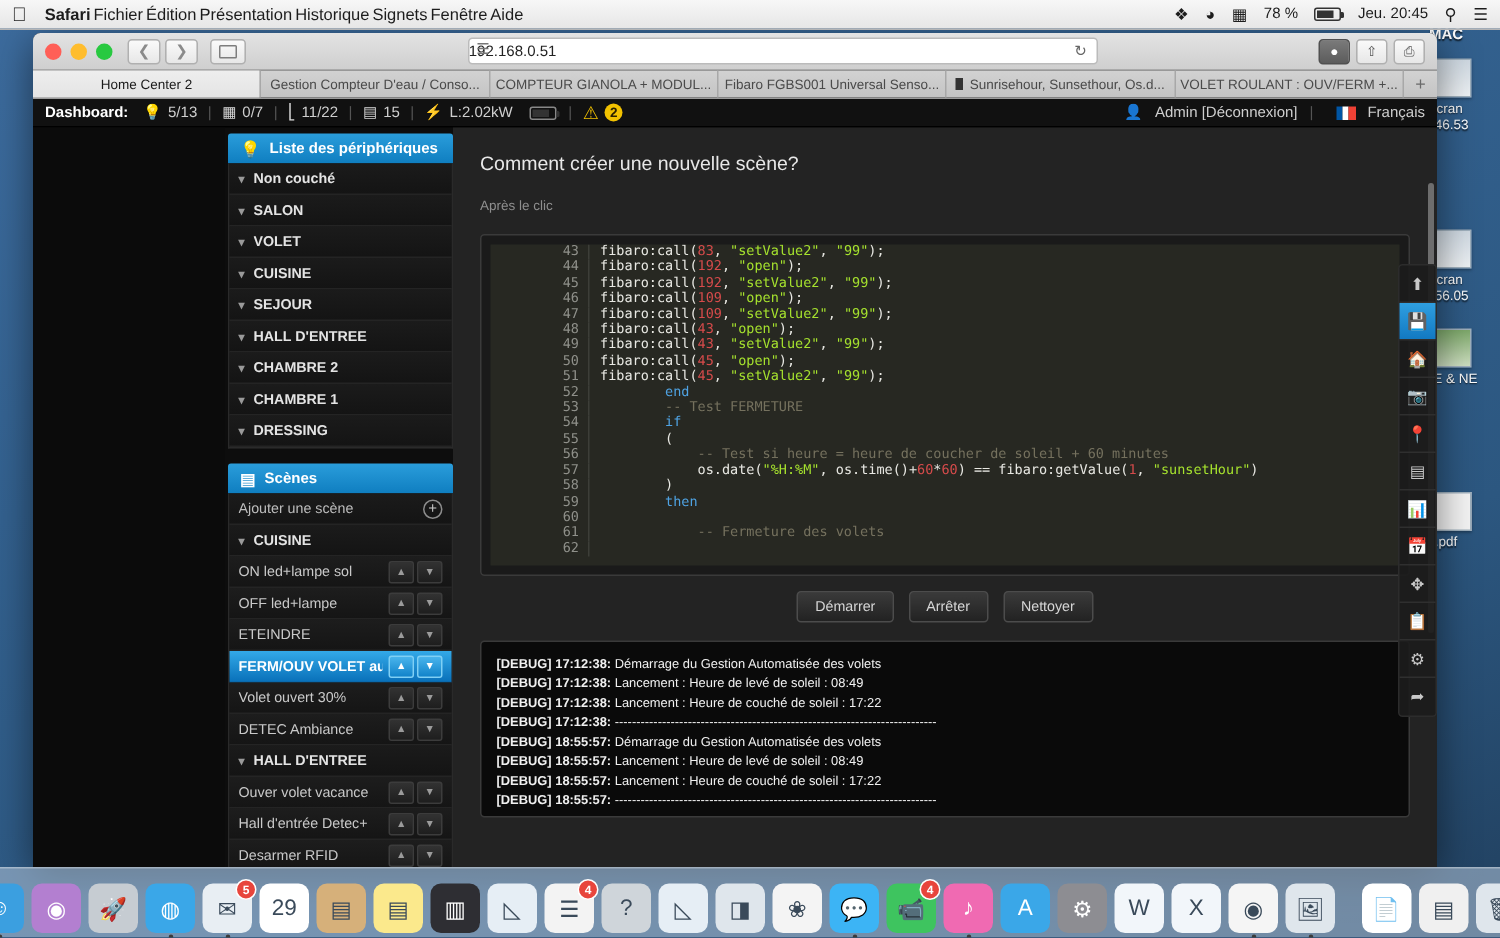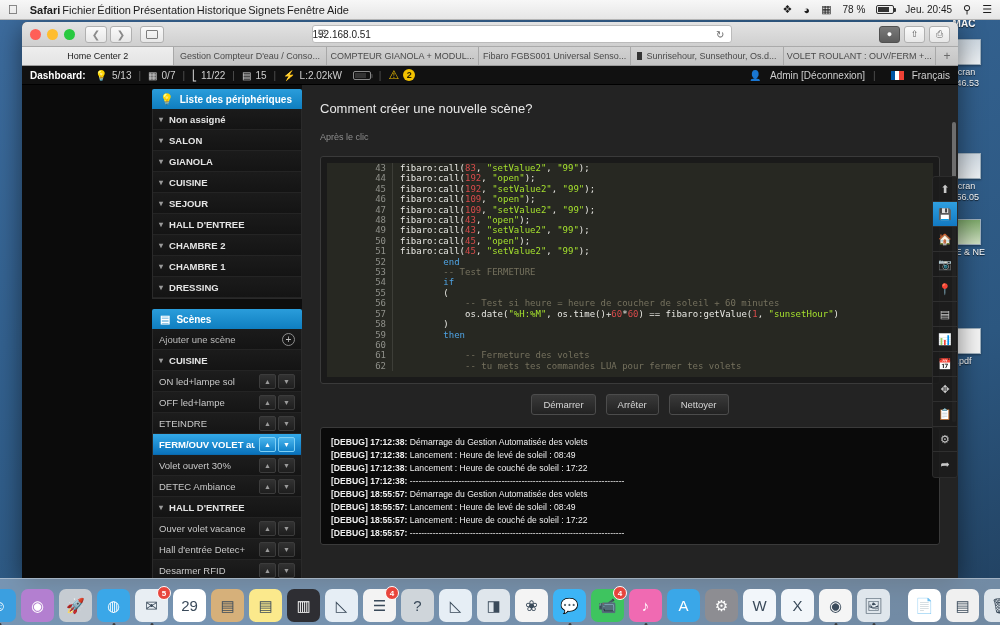--- a/index.html
+++ b/index.html
@@ -402,29 +402,29 @@
         <div class="sidebar">
 
           <div class="panel">
             <div class="panel-head">
               <span class="ph-ico">💡</span>
               <span>Liste des périphériques</span>
             </div>
             <div class="list">
               <div class="row group">
                   <span class="chev">▾</span>
-                  <span class="label">Non assigné</span>
+                  <span class="label">Non couché</span>
                 </div>
               <div class="row group">
                   <span class="chev">▾</span>
                   <span class="label">SALON</span>
                 </div>
               <div class="row group">
                   <span class="chev">▾</span>
-                  <span class="label">GIANOLA</span>
+                  <span class="label">VOLET</span>
                 </div>
               <div class="row group">
                   <span class="chev">▾</span>
                   <span class="label">CUISINE</span>
                 </div>
               <div class="row group">
                   <span class="chev">▾</span>
                   <span class="label">SEJOUR</span>
                 </div>
               <div class="row group">
@@ -549,21 +549,21 @@
                 <div class="code-line"><span class="ln">52</span><span><span class="c-plain">        </span><span class="c-kw">end</span></span></div>
                 <div class="code-line"><span class="ln">53</span><span><span class="c-plain">        </span><span class="c-com">-- Test FERMETURE</span></span></div>
                 <div class="code-line"><span class="ln">54</span><span><span class="c-plain">        </span><span class="c-kw">if</span></span></div>
                 <div class="code-line"><span class="ln">55</span><span><span class="c-plain">        (</span></span></div>
                 <div class="code-line"><span class="ln">56</span><span><span class="c-plain">            </span><span class="c-com">-- Test si heure = heure de coucher de soleil + 60 minutes</span></span></div>
                 <div class="code-line"><span class="ln">57</span><span><span class="c-plain">            </span><span class="c-plain">os.date(</span><span class="c-str">"%H:%M"</span><span class="c-plain">, os.time()+</span><span class="c-num">60</span><span class="c-plain">*</span><span class="c-num">60</span><span class="c-plain">) == fibaro:getValue(</span><span class="c-num">1</span><span class="c-plain">, </span><span class="c-str">"sunsetHour"</span><span class="c-plain">)</span></span></div>
                 <div class="code-line"><span class="ln">58</span><span><span class="c-plain">        )</span></span></div>
                 <div class="code-line"><span class="ln">59</span><span><span class="c-plain">        </span><span class="c-kw">then</span></span></div>
                 <div class="code-line"><span class="ln">60</span><span><span class="c-plain"></span></span></div>
                 <div class="code-line"><span class="ln">61</span><span><span class="c-plain">            </span><span class="c-com">-- Fermeture des volets</span></span></div>
-                <div class="code-line"><span class="ln">62</span><span><span class="c-plain">            </span><span class="c-com">-- tu mets tes commandes LUA pour fermer tes volets</span></span></div>
+                <div class="code-line"><span class="ln">62</span></div>
               </div>
           </div>
 
           <div class="btnrow">
             <button class="btn">Démarrer</button>
             <button class="btn">Arrêter</button>
             <button class="btn">Nettoyer</button>
           </div>
 
           <div class="debug" id="debug-panel">

